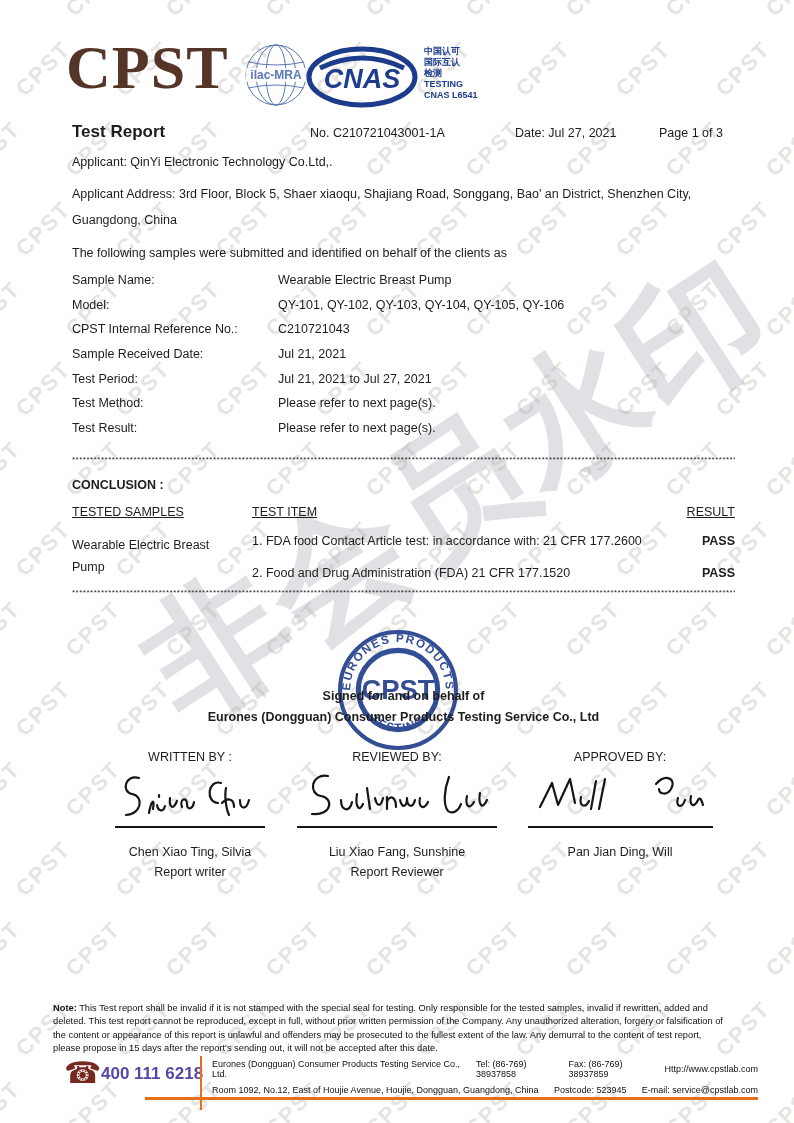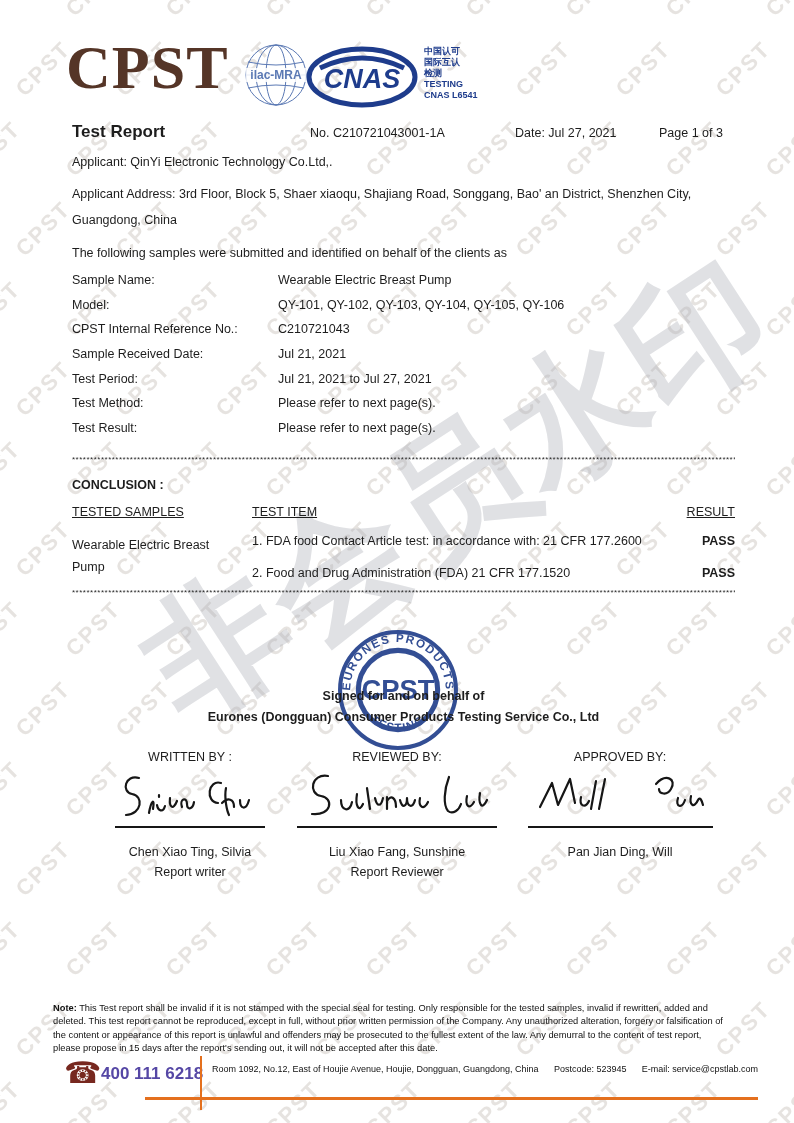--- a/index.html
+++ b/index.html
@@ -350,20 +350,26 @@
     <div class="sig-name">Pan Jian Ding, Will</div>
   </div>
 
   <div class="note"><b>Note:</b><span> This Test report shall be invalid if it is not stamped with the special seal for testing. Only responsible for the tested samples, invalid if rewritten, added and deleted. This test report cannot be reproduced, except in full, without prior written permission of the Company.   Any unauthorized alteration, forgery or falsification of the content or appearance of this report is unlawful and offenders may be prosecuted to the fullest extent of the law. Any demurral to the content of test report, please propose in 15 days after the report's sending out, it will not be accepted after this date.</span></div>
 
   <div class="phone-icon">☎</div>
   <div class="hotline">400 111 6218</div>
   <div class="f-vline"></div>
   <div class="f-block">
     <div class="f-row">
+      <span>Eurones (Dongguan) Consumer Products Testing Service Co., Ltd.</span>
+      <span>Tel: (86-769) 38937858</span>
+      <span>Fax: (86-769) 38937859</span>
+      <span>Http://www.cpstlab.com</span>
+    </div>
+    <div class="f-row">
       <span>Room 1092, No.12, East of Houjie Avenue, Houjie, Dongguan, Guangdong, China</span>
       <span>Postcode: 523945</span>
       <span>E-mail: service@cpstlab.com</span>
     </div>
   </div>
   <div class="f-hline"></div>
 
 </div>
 
 </body></html>

